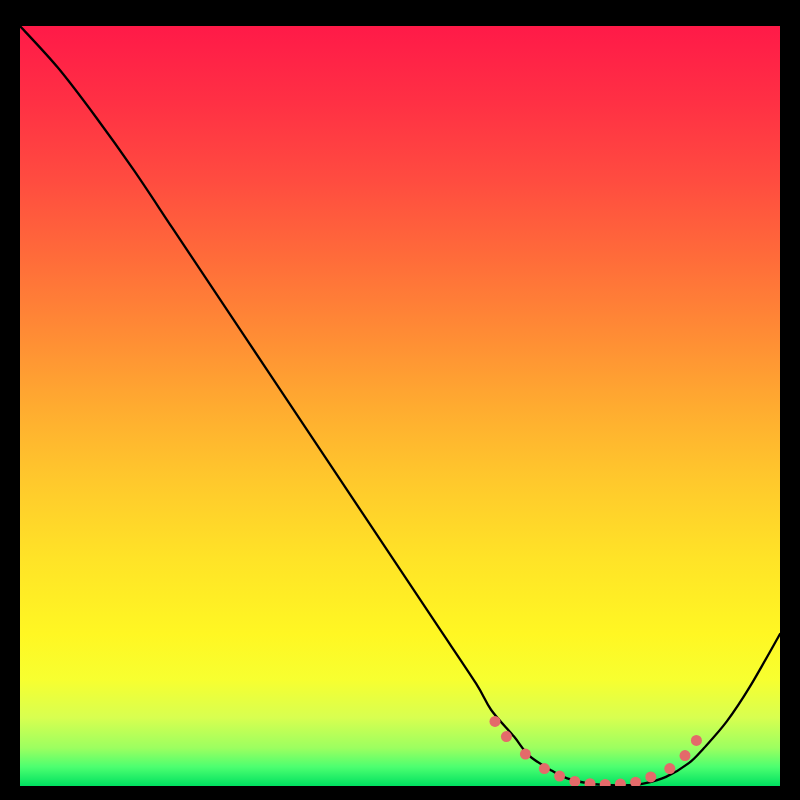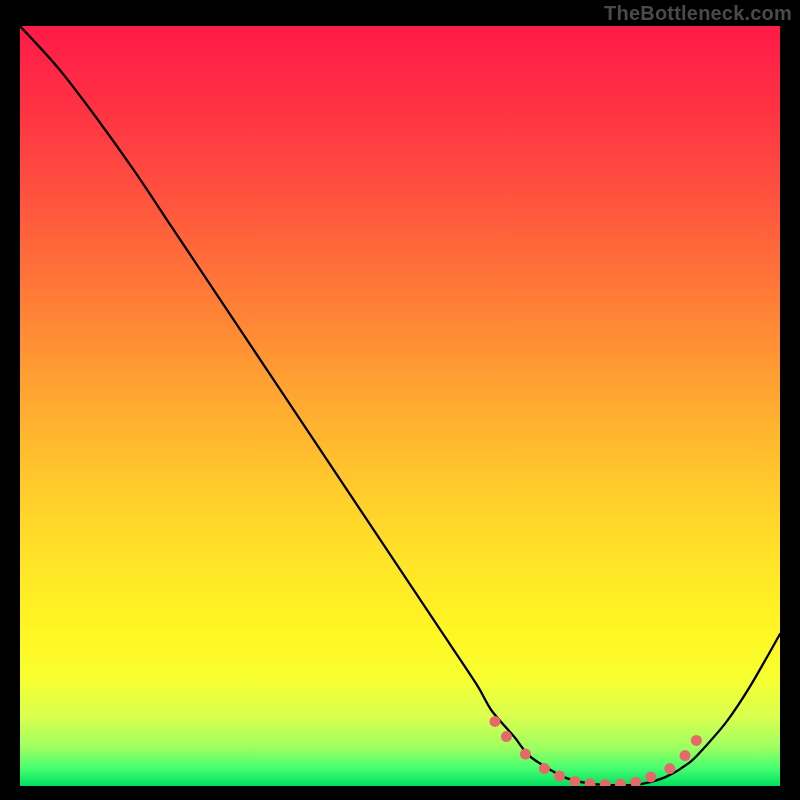--- a/index.html
+++ b/index.html
@@ -37,21 +37,20 @@
   .plot svg {
     display: block;
     width: 100%;
     height: 100%;
   }
 </style>
 </head>
 <body>
 
 <div class="frame">
-  <div class="watermark">TheBottleneck.com</div>
 
   <div class="plot">
     <svg viewBox="0 0 760 760" preserveAspectRatio="none">
       <defs>
         <linearGradient id="bg-grad" x1="0" y1="0" x2="0" y2="1">
         <stop offset="0%" stop-color="#ff1a48"></stop>
             <stop offset="10%" stop-color="#ff3044"></stop>
             <stop offset="20%" stop-color="#ff4b40"></stop>
             <stop offset="30%" stop-color="#ff6a3a"></stop>
             <stop offset="40%" stop-color="#ff8a35"></stop>

